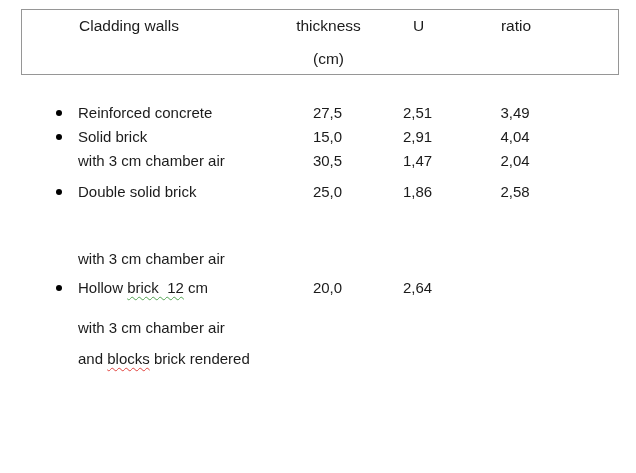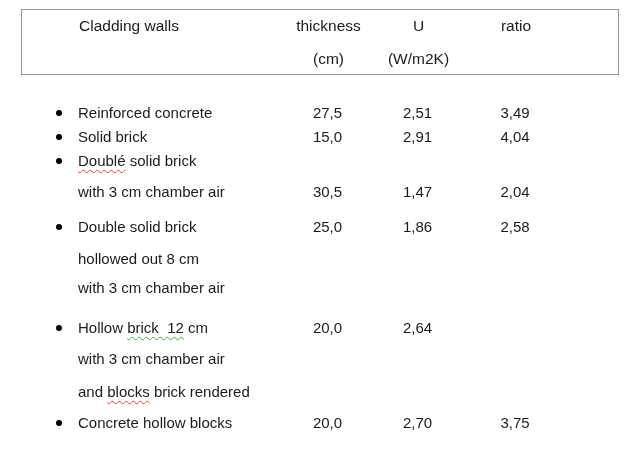--- a/index.html
+++ b/index.html
@@ -75,58 +75,50 @@
   <div class="header-box">
     <div class="hrow hrow1">
       <div class="cell name">Cladding walls</div>
       <div class="cell num">thickness</div>
       <div class="cell num">U</div>
       <div class="cell num">ratio</div>
     </div>
     <div class="hrow hrow2">
       <div class="cell name"></div>
       <div class="cell num">(cm)</div>
-      <div class="cell num">(W/m2K)</div>
       <div class="cell num"></div>
     </div>
   </div>
 
   <div class="rows" id="rows">
       <div class="row">
         <div class="cell name"><span class="bullet"></span><span class="label"><span>Reinforced concrete</span></span></div>
         <div class="cell num">27,5</div>
         <div class="cell num">2,51</div>
         <div class="cell num">3,49</div>
       </div>
       <div class="row">
         <div class="cell name"><span class="bullet"></span><span class="label"><span>Solid brick</span></span></div>
         <div class="cell num">15,0</div>
         <div class="cell num">2,91</div>
         <div class="cell num">4,04</div>
       </div>
       <div class="row">
-        <div class="cell name"><span class="bullet"></span><span class="label"><span class="squiggle-red">Doublé</span><span> solid brick</span></span></div>
-        <div class="cell num"></div>
-        <div class="cell num"></div>
-        <div class="cell num"></div>
-      </div>
-      <div class="row">
         <div class="cell name"><span class="label"><span>with 3 cm chamber air</span></span></div>
         <div class="cell num">30,5</div>
         <div class="cell num">1,47</div>
         <div class="cell num">2,04</div>
       </div>
       <div class="row">
         <div class="cell name"><span class="bullet"></span><span class="label"><span>Double solid brick</span></span></div>
         <div class="cell num">25,0</div>
         <div class="cell num">1,86</div>
         <div class="cell num">2,58</div>
       </div>
       <div class="row">
-        <div class="cell name"><span class="label"><span>hollowed out 8 cm</span></span></div>
         <div class="cell num"></div>
         <div class="cell num"></div>
         <div class="cell num"></div>
       </div>
       <div class="row">
         <div class="cell name"><span class="label"><span>with 3 cm chamber air</span></span></div>
         <div class="cell num"></div>
         <div class="cell num"></div>
         <div class="cell num"></div>
       </div>
@@ -140,21 +132,15 @@
         <div class="cell num"></div>
         <div class="cell num"></div>
         <div class="cell num"></div>
       </div>
       <div class="row">
         <div class="cell name"><span class="label"><span>and </span><span class="squiggle-red">blocks</span><span> brick rendered</span></span></div>
         <div class="cell num"></div>
         <div class="cell num"></div>
         <div class="cell num"></div>
       </div>
-      <div class="row">
-        <div class="cell name"><span class="bullet"></span><span class="label"><span>Concrete hollow blocks</span></span></div>
-        <div class="cell num">20,0</div>
-        <div class="cell num">2,70</div>
-        <div class="cell num">3,75</div>
-      </div>
     </div>
 
 </div>
 
 </body></html>

